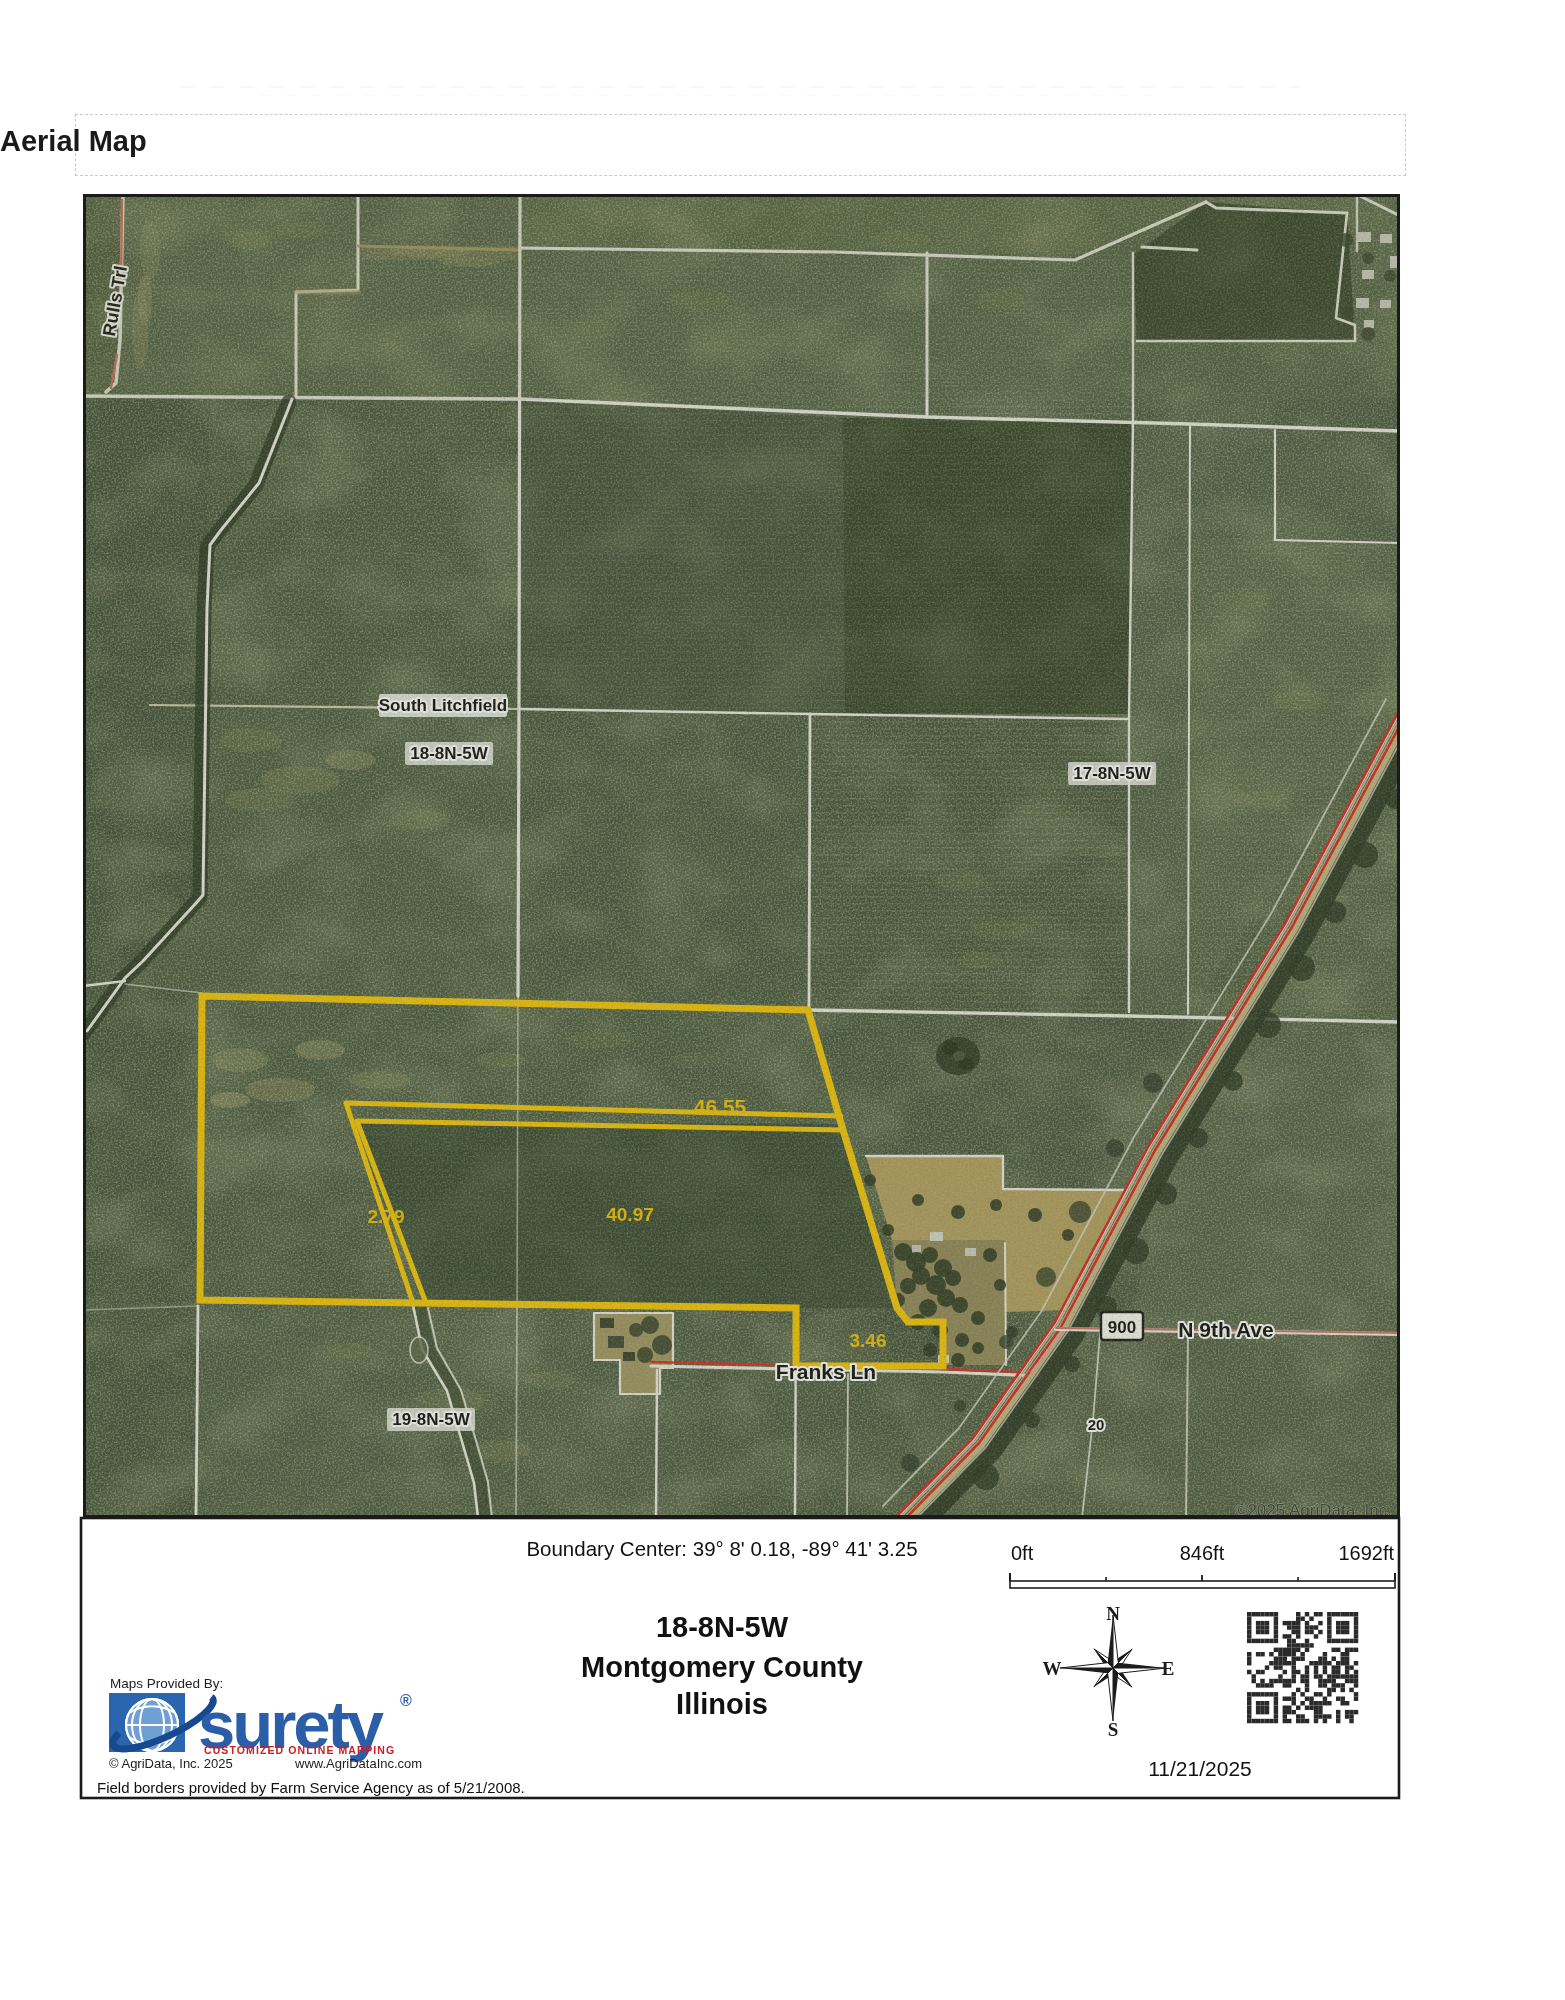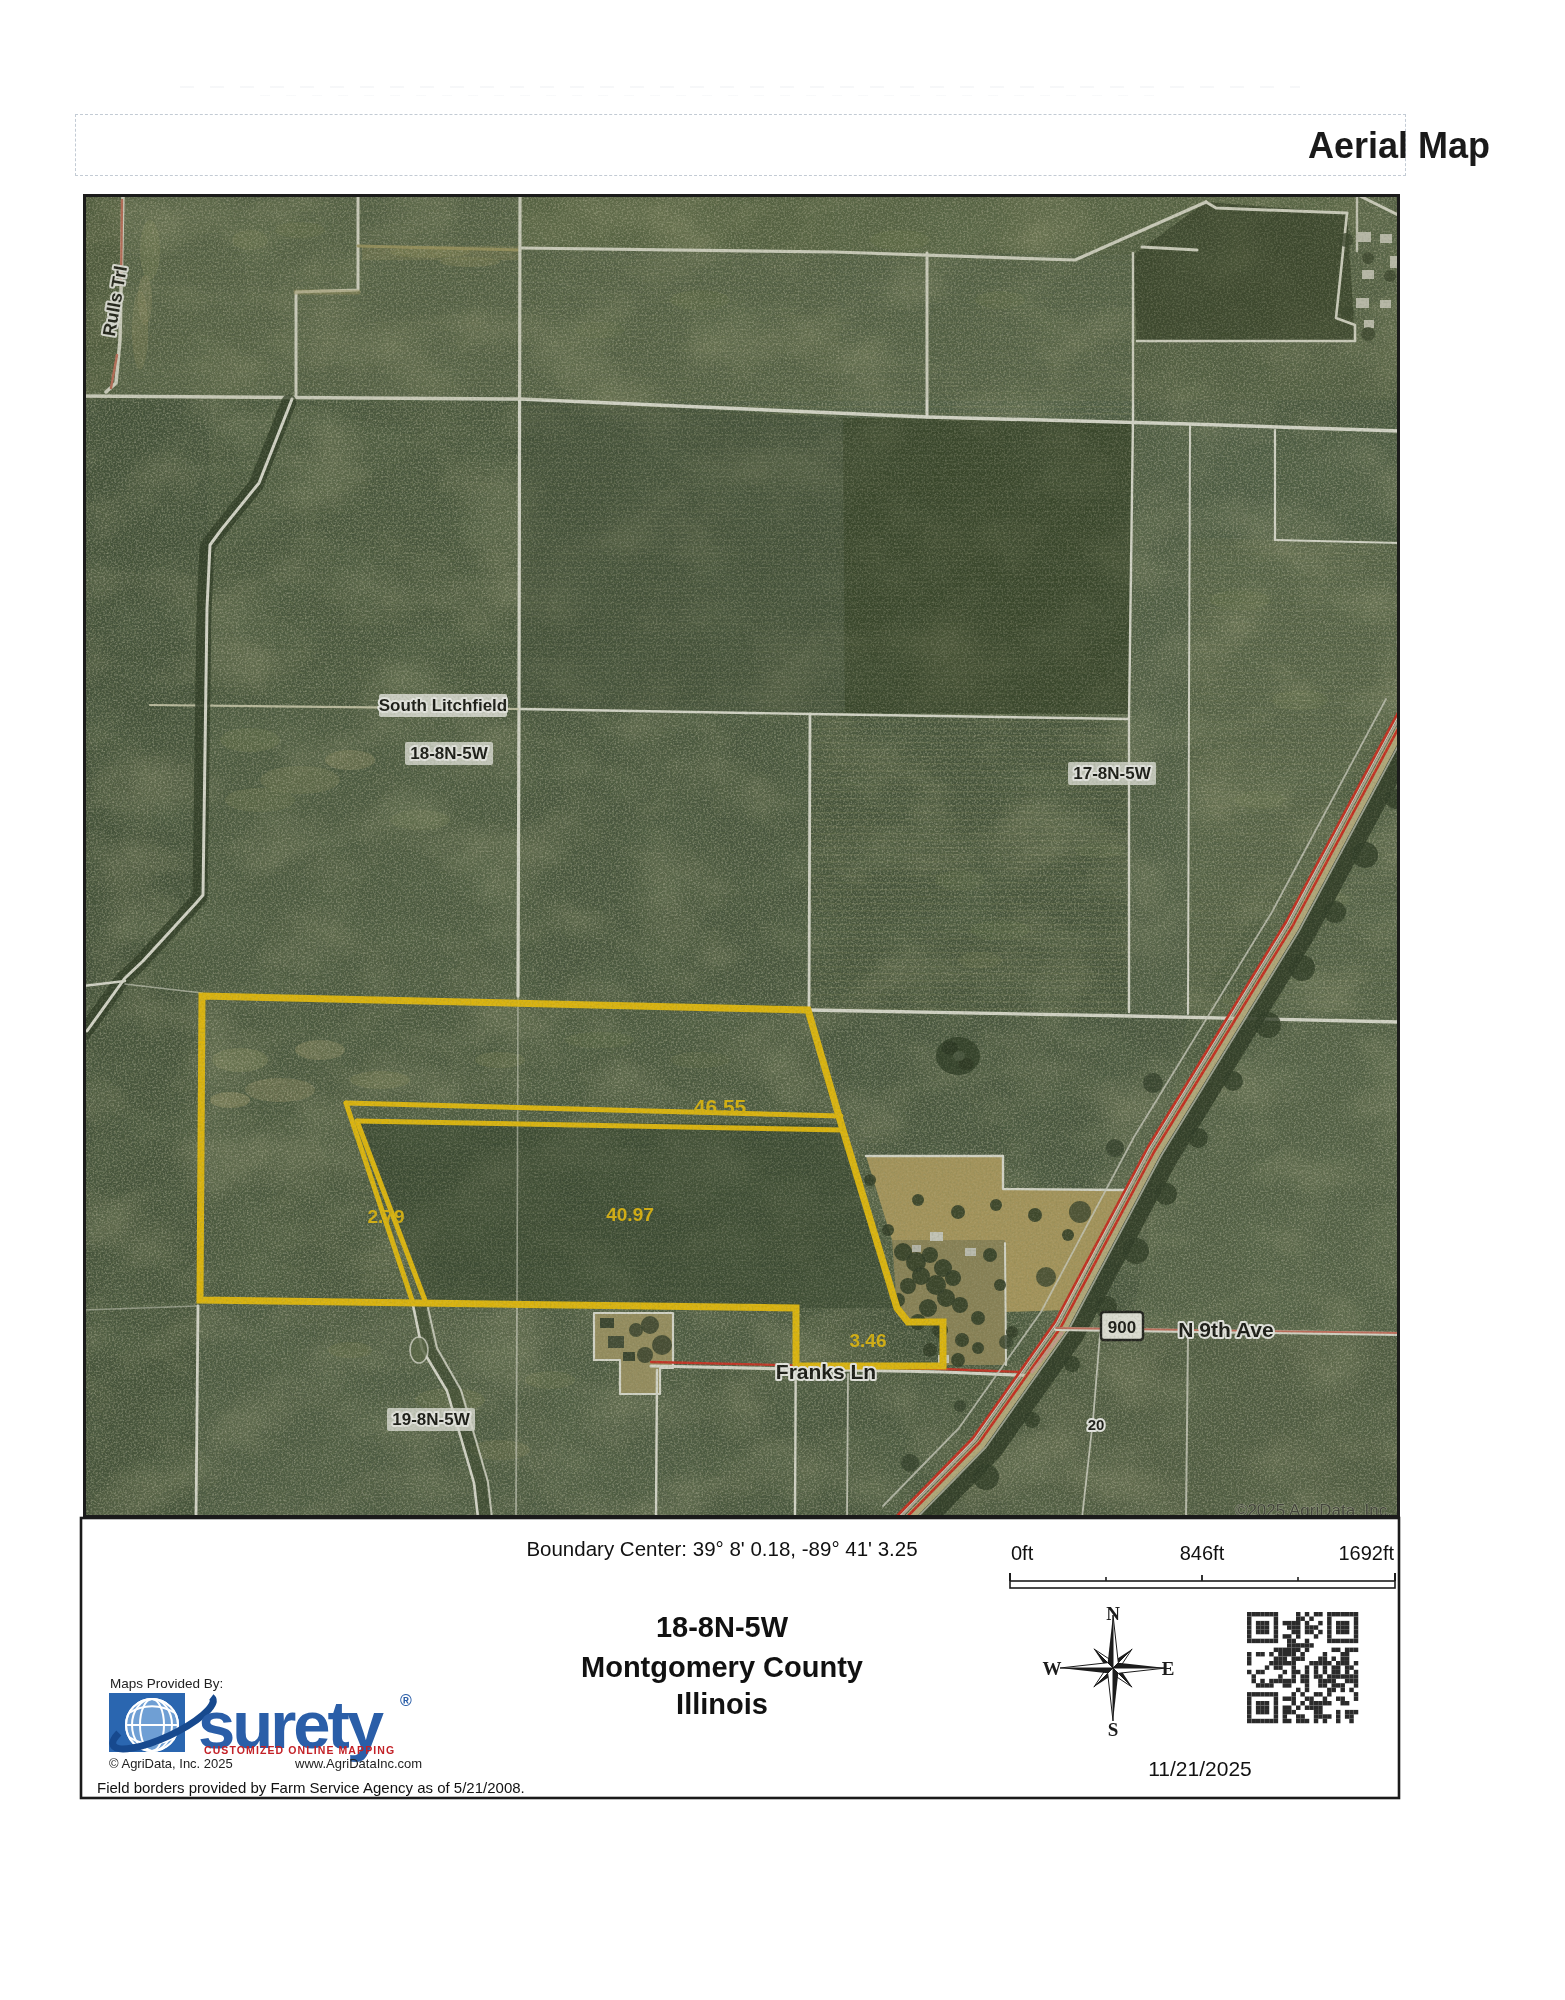--- a/index.html
+++ b/index.html
@@ -7,21 +7,21 @@
 .abs{position:absolute;}
 </style>
 </head>
 <body>
 
 <div class="abs" style="left:180px;top:86px;width:1120px;height:2px;background:repeating-linear-gradient(90deg,#eef0f3 0 14px,#fff 14px 30px);opacity:.5;"></div>
 <div class="abs" style="left:260px;top:95px;width:900px;height:1px;background:repeating-linear-gradient(90deg,#f2f4f6 0 10px,#fff 10px 26px);opacity:.5;"></div>
 
 <div class="abs" style="left:75px;top:114px;width:1329px;height:60px;border:1.5px dashed #c3cbd4;background:#fff;"></div>
 
-<div class="abs" style="left:0;top:125px;width:1490px;text-align:right;font-size:36px;font-weight:bold;">Aerial Map</div>
+<div class="abs" style="left:0;top:125px;width:1490px;text-align:left;font-size:29px;font-weight:bold;">Aerial Map</div>
 
 <svg class="abs" style="left:83px;top:194px;" width="1317" height="1324" viewBox="83 194 1317 1324" font-family="'Liberation Sans',sans-serif">
 <defs>
 <filter id="grainL" x="0" y="0" width="100%" height="100%">
 <feTurbulence type="fractalNoise" baseFrequency="0.55" numOctaves="3" seed="7" result="n"></feTurbulence>
 <feColorMatrix in="n" type="matrix" values="0 0 0 0 0.76, 0 0 0 0 0.74, 0 0 0 0 0.55, 0 0 0 1.8 -0.75"></feColorMatrix>
 </filter>
 <filter id="mottle" x="0" y="0" width="100%" height="100%">
 <feTurbulence type="fractalNoise" baseFrequency="0.011 0.016" numOctaves="3" seed="5" result="n"></feTurbulence>
 <feColorMatrix in="n" type="matrix" values="0 0 0 0 0.6, 0 0 0 0 0.58, 0 0 0 0 0.35, 0 0 0 1.6 -0.72"></feColorMatrix>

